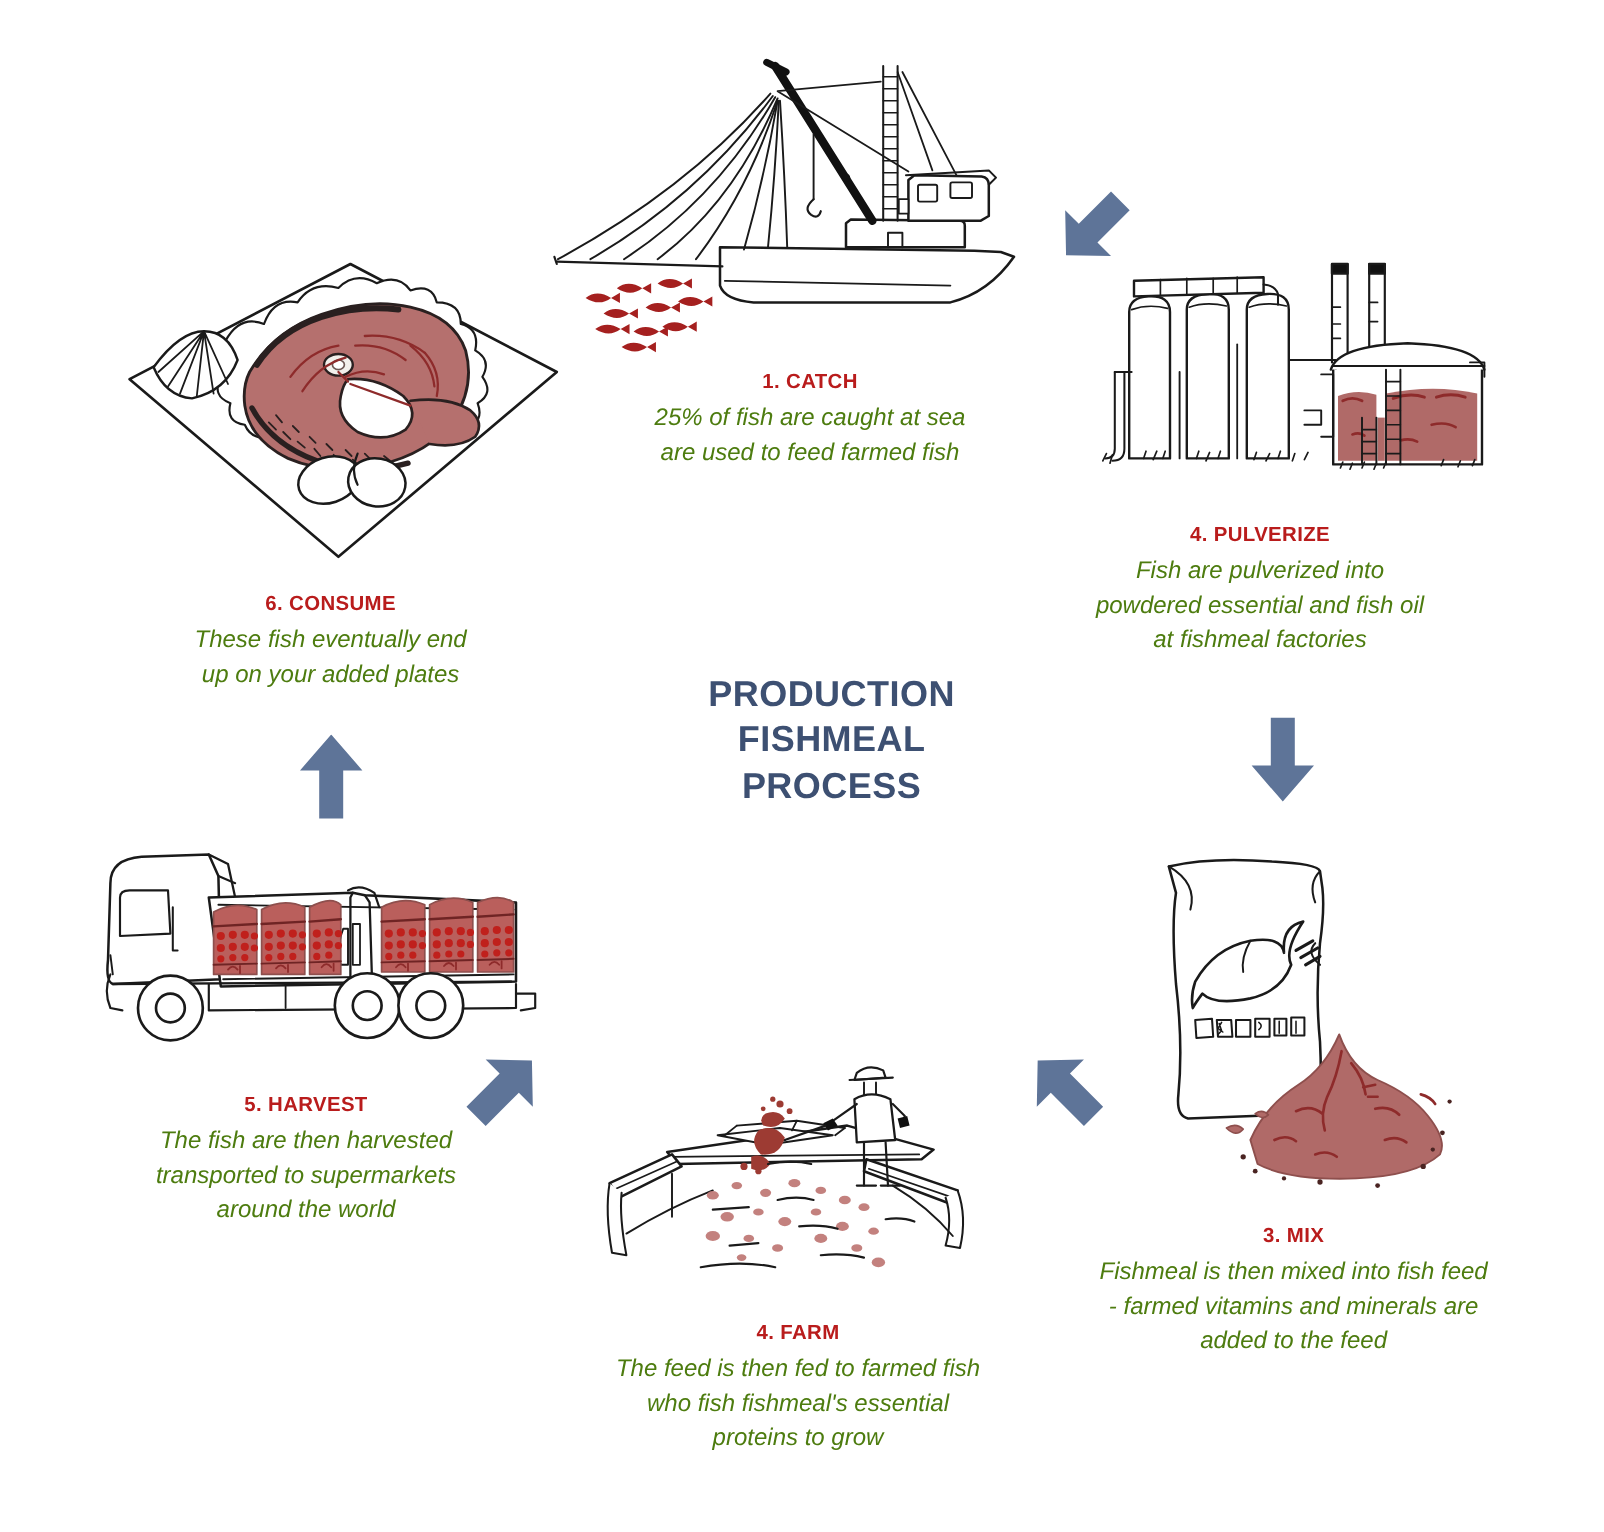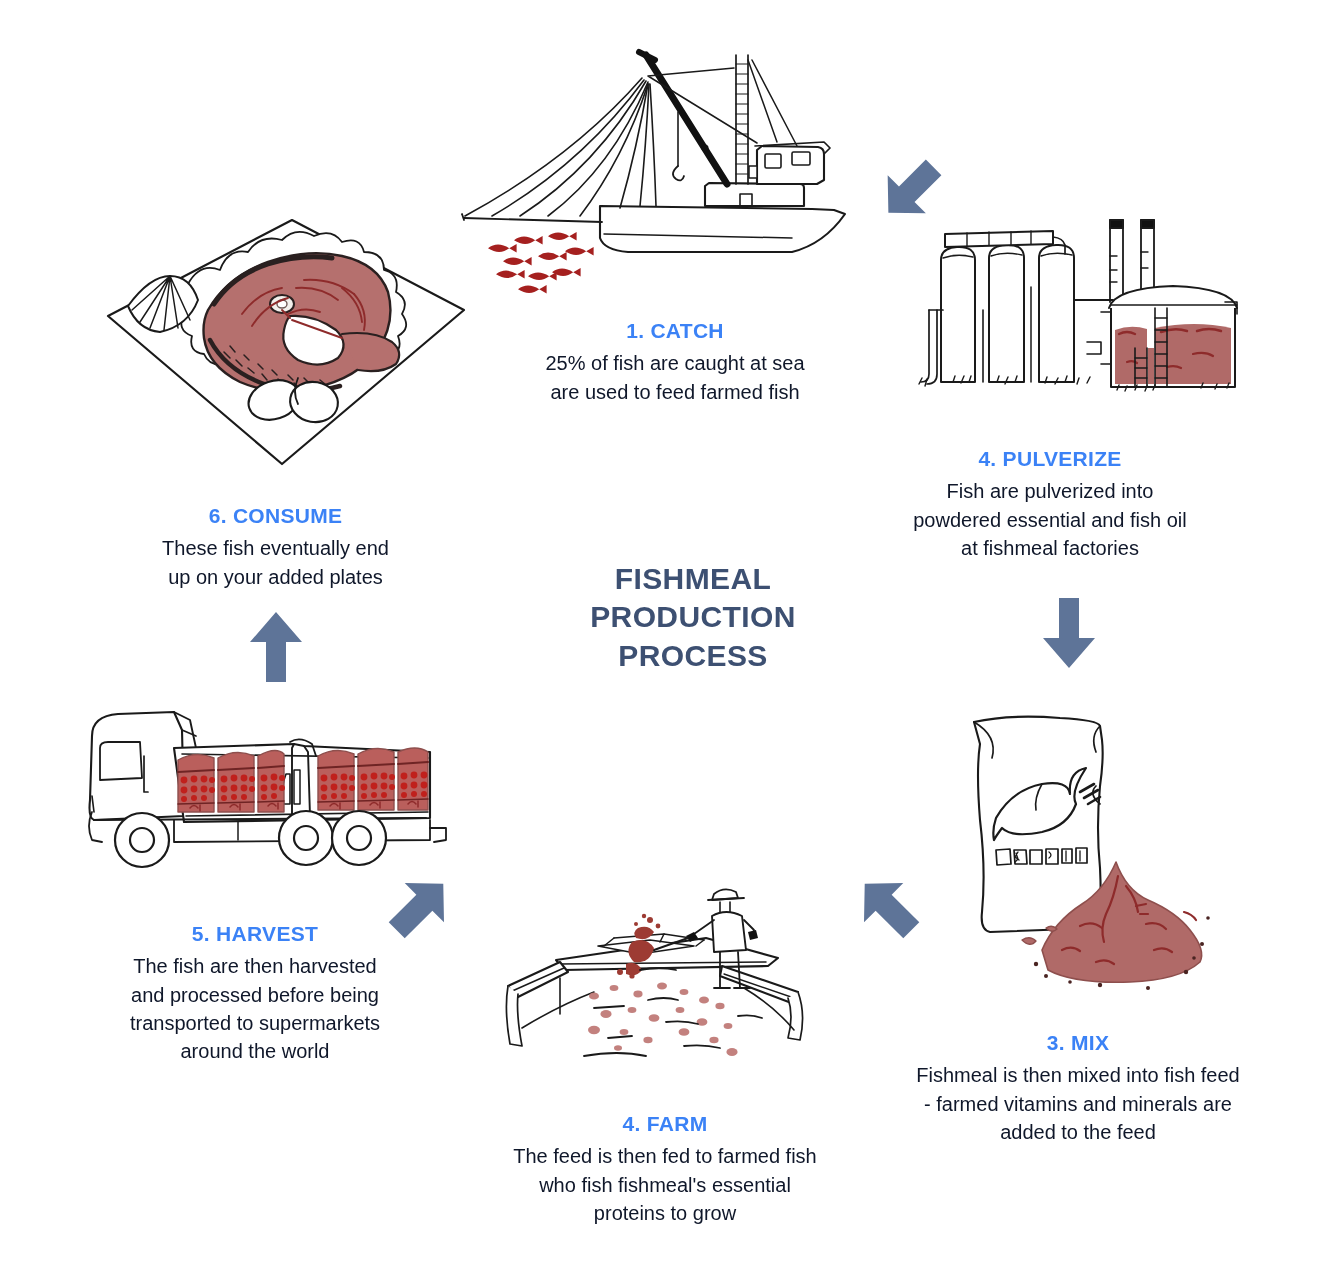--- a/index.html
+++ b/index.html
@@ -5,43 +5,43 @@
   html,body{margin:0;padding:0;}
   body{
     width:1337px;height:1277px;position:relative;overflow:hidden;
     background:#ffffff;
     font-family:"Liberation Sans","DejaVu Sans",sans-serif;
     color:#3d4f6b;
   }
   .stage{position:absolute;inset:0;}
   .txt{position:absolute;text-align:center;}
   .step-title{
-    font-weight:bold;font-size:21px;letter-spacing:.3px;
-    color:#3b82f6;margin:18px 0 6px 0;line-height:1.2;
+    font-weight:bold;font-size:17px;letter-spacing:.3px;
+    color:#b91c1c;margin:8px 0 6px 0;line-height:1.2;
   }
   .step-body{
-    font-size:20px;line-height:1.42;
-    color:#0f172a;margin:0;
+    font-style:italic;font-size:20px;line-height:1.42;
+    color:#4d7c0f;margin:0;
   }
   .center-title{
     position:absolute;text-align:center;font-weight:bold;
     font-size:30px;line-height:1.28;letter-spacing:.4px;color:#3d5072;
   }
   .art{position:absolute;}
   .art svg{display:block;overflow:visible;}
   .arrow{position:absolute;}
 </style>
 </head>
 <body>
 
 <div class="stage">
 
   <div class="center-title" style="left:538px;top:560px;width:310px;">
+    <div>PRODUCTION</div>
     <div>FISHMEAL</div>
-    <div>PRODUCTION</div>
     <div>PROCESS</div>
   </div>
 
   <div class="art" style="left:452px;top:38px;width:410px;height:270px;">
     <svg width="410" height="270" viewBox="0 0 410 270" fill="none" stroke="#1a1a1a" stroke-width="2.1" stroke-linecap="round" stroke-linejoin="round">
 
       <path d="M148 168 L148 200 Q152 212 176 214 L340 214 Q372 206 393 176 L382 172 L360 171 L148 168 Z" fill="#fff"></path>
       <path d="M152 196 L340 200" stroke-width="1.5"></path>
 
       <path d="M253 148 L253 168 L352 168 L352 150 Q352 146 348 146 L257 145 Z" fill="#fff"></path>
@@ -480,21 +480,20 @@
       <circle cx="228" cy="138" r="12" stroke-width="2.2" fill="#fff"></circle>
       <circle cx="281" cy="138" r="27" stroke-width="2.2" fill="#fff"></circle>
       <circle cx="281" cy="138" r="12" stroke-width="2.2" fill="#fff"></circle>
       <path d="M14 112 Q8 126 14 140 L24 142" stroke-width="1.8"></path>
     </svg>
   </div>
 
   <div class="txt" style="left:100px;top:903px;width:310px;">
     <p class="step-title">5. HARVEST</p>
     <p class="step-body">The fish are then harvested</p>
-    <p class="step-body">and processed before being</p>
     <p class="step-body">transported to supermarkets</p>
     <p class="step-body">around the world</p>
   </div>
 
   <div class="arrow" style="left:245px;top:612px;">
     <svg width="62" height="72" viewBox="0 0 62 72">
       <g fill="#5e7498" transform="rotate(180 31 36)">
         <path d="M21 2 L41 2 L41 42 L57 42 L31 72 L5 42 L21 42 Z"></path>
       </g>
     </svg>

